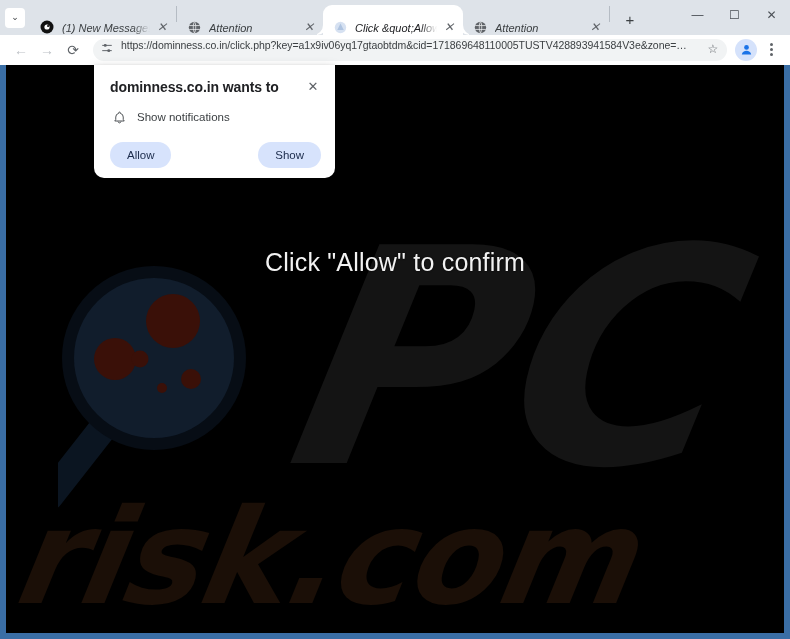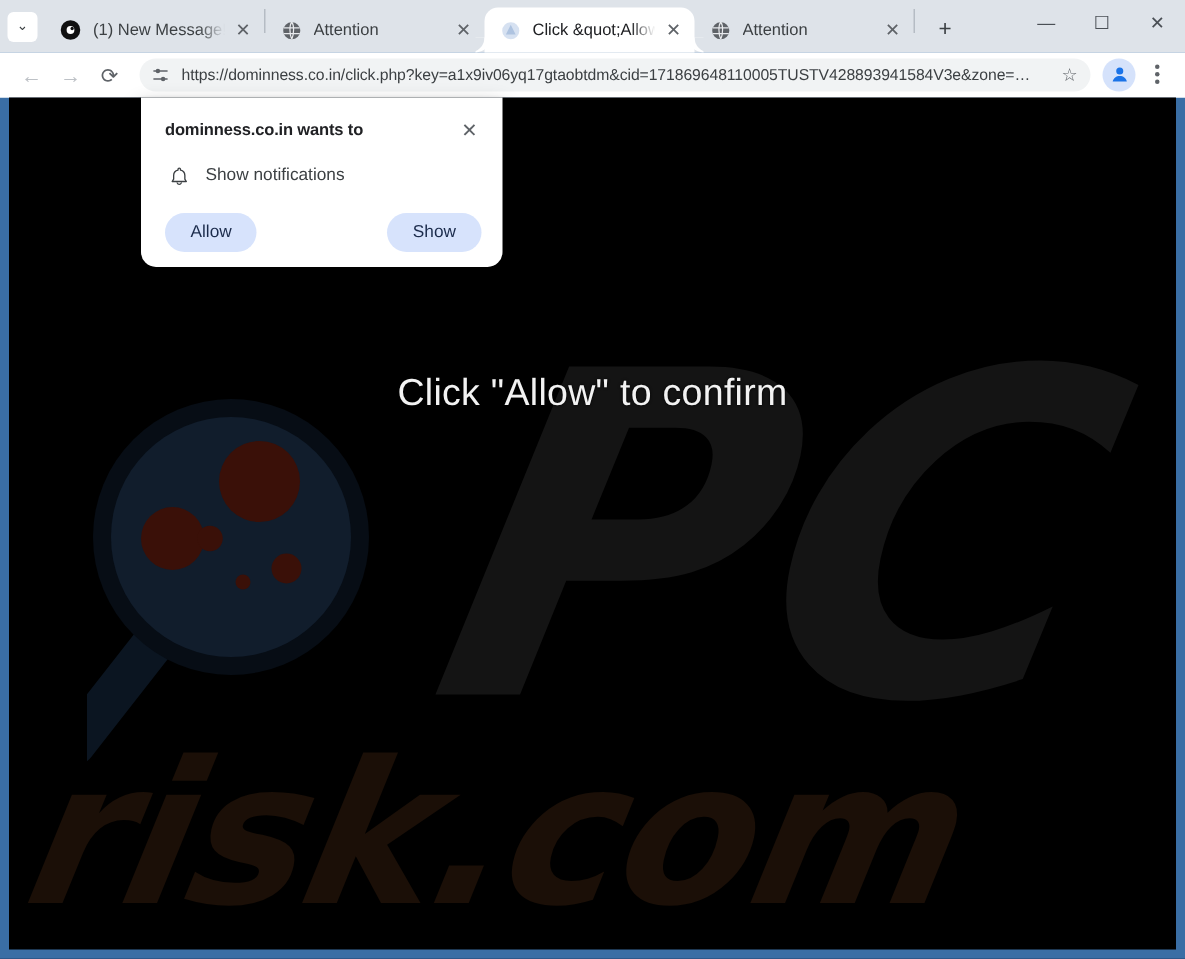--- a/index.html
+++ b/index.html
@@ -49,24 +49,25 @@
     display: flex; align-items: center; justify-content: center;
     font-size: 9px; color: #3c4043; line-height: 1;
   }
 
   .tabs { display: flex; align-items: flex-end; height: 35px; flex: none; }
 
   .tab {
     position: relative;
     height: 30px;
     display: flex;
-    align-items: center;
+    align-items: flex-end;
     padding: 0 6px 0 9px;
     border-radius: 9px 9px 0 0;
     flex: none;
+    font-style: italic;
   }
   .tab.inactive { width: 146px; }
   .tab.active {
     width: 140px;
     background: #ffffff;
   }
   .tab.active::before,
   .tab.active::after {
     content: "";
     position: absolute;
@@ -165,21 +166,21 @@
   }
   .navbtn.disabled { color: #bdc1c6; }
 
   .omnibox {
     flex: 1 1 auto;
     height: 22px;
     margin: 0 5px 0 7px;
     background: #f1f3f4;
     border-radius: 13px;
     display: flex;
-    align-items: center;
+    align-items: flex-start;
     padding: 0 4px 0 5px;
     overflow: hidden;
   }
   .omnibox .siteinfo {
     width: 18px; height: 18px;
     flex: none;
     display: flex; align-items: center; justify-content: center;
     margin-right: 5px;
   }
   .omnibox .urltext {
@@ -282,21 +283,21 @@
     box-shadow: 0 6px 14px rgba(0,0,0,.32), 0 1px 3px rgba(0,0,0,.22);
     padding: 14px 14px 10px 16px;
     z-index: 30;
   }
   .perm-head {
     display: flex;
     align-items: flex-start;
     justify-content: space-between;
   }
   .perm-title {
-    font-size: 11px;
+    font-size: 14px;
     font-weight: bold;
     color: #202124;
     line-height: 16px;
     letter-spacing: -0.1px;
   }
   .perm-close {
     width: 16px; height: 16px;
     display: flex; align-items: center; justify-content: center;
     color: #5f6368;
     font-size: 13px;

